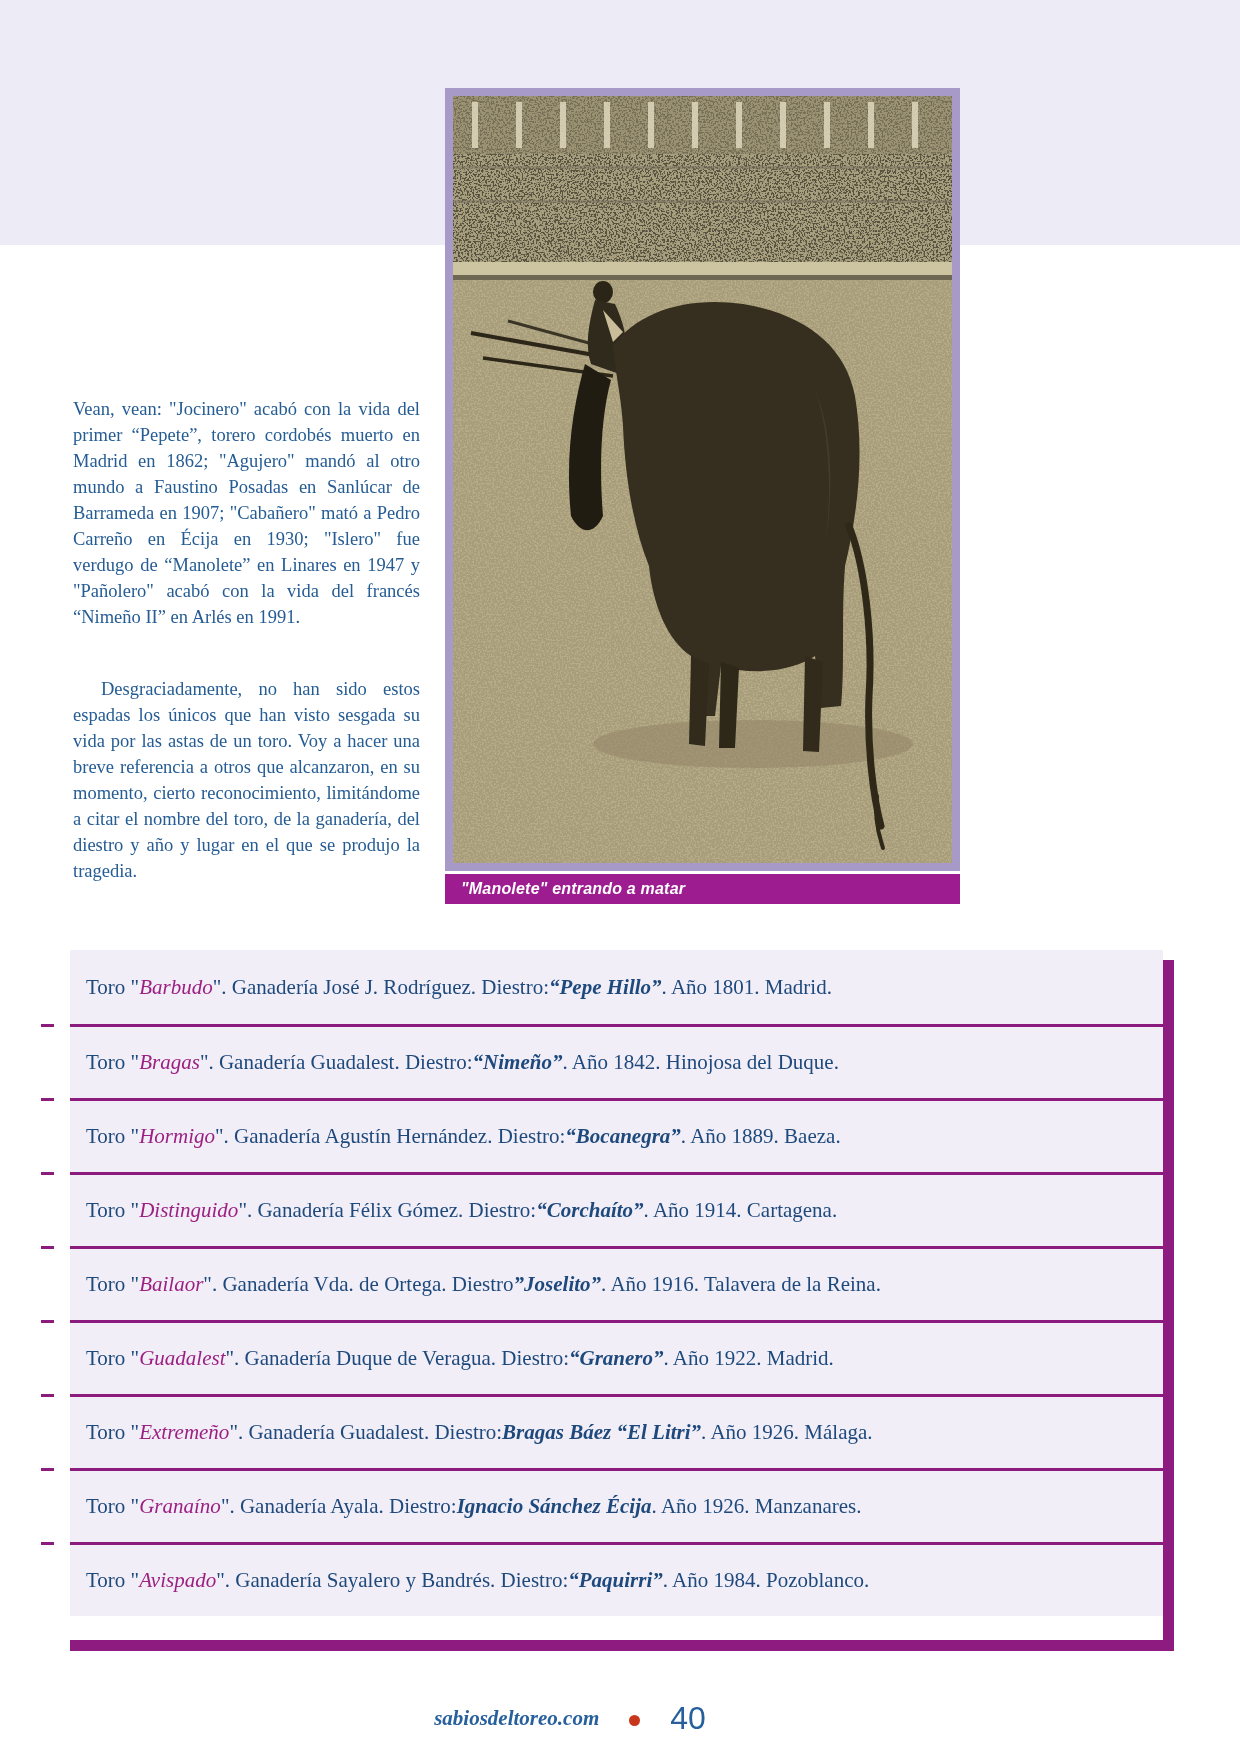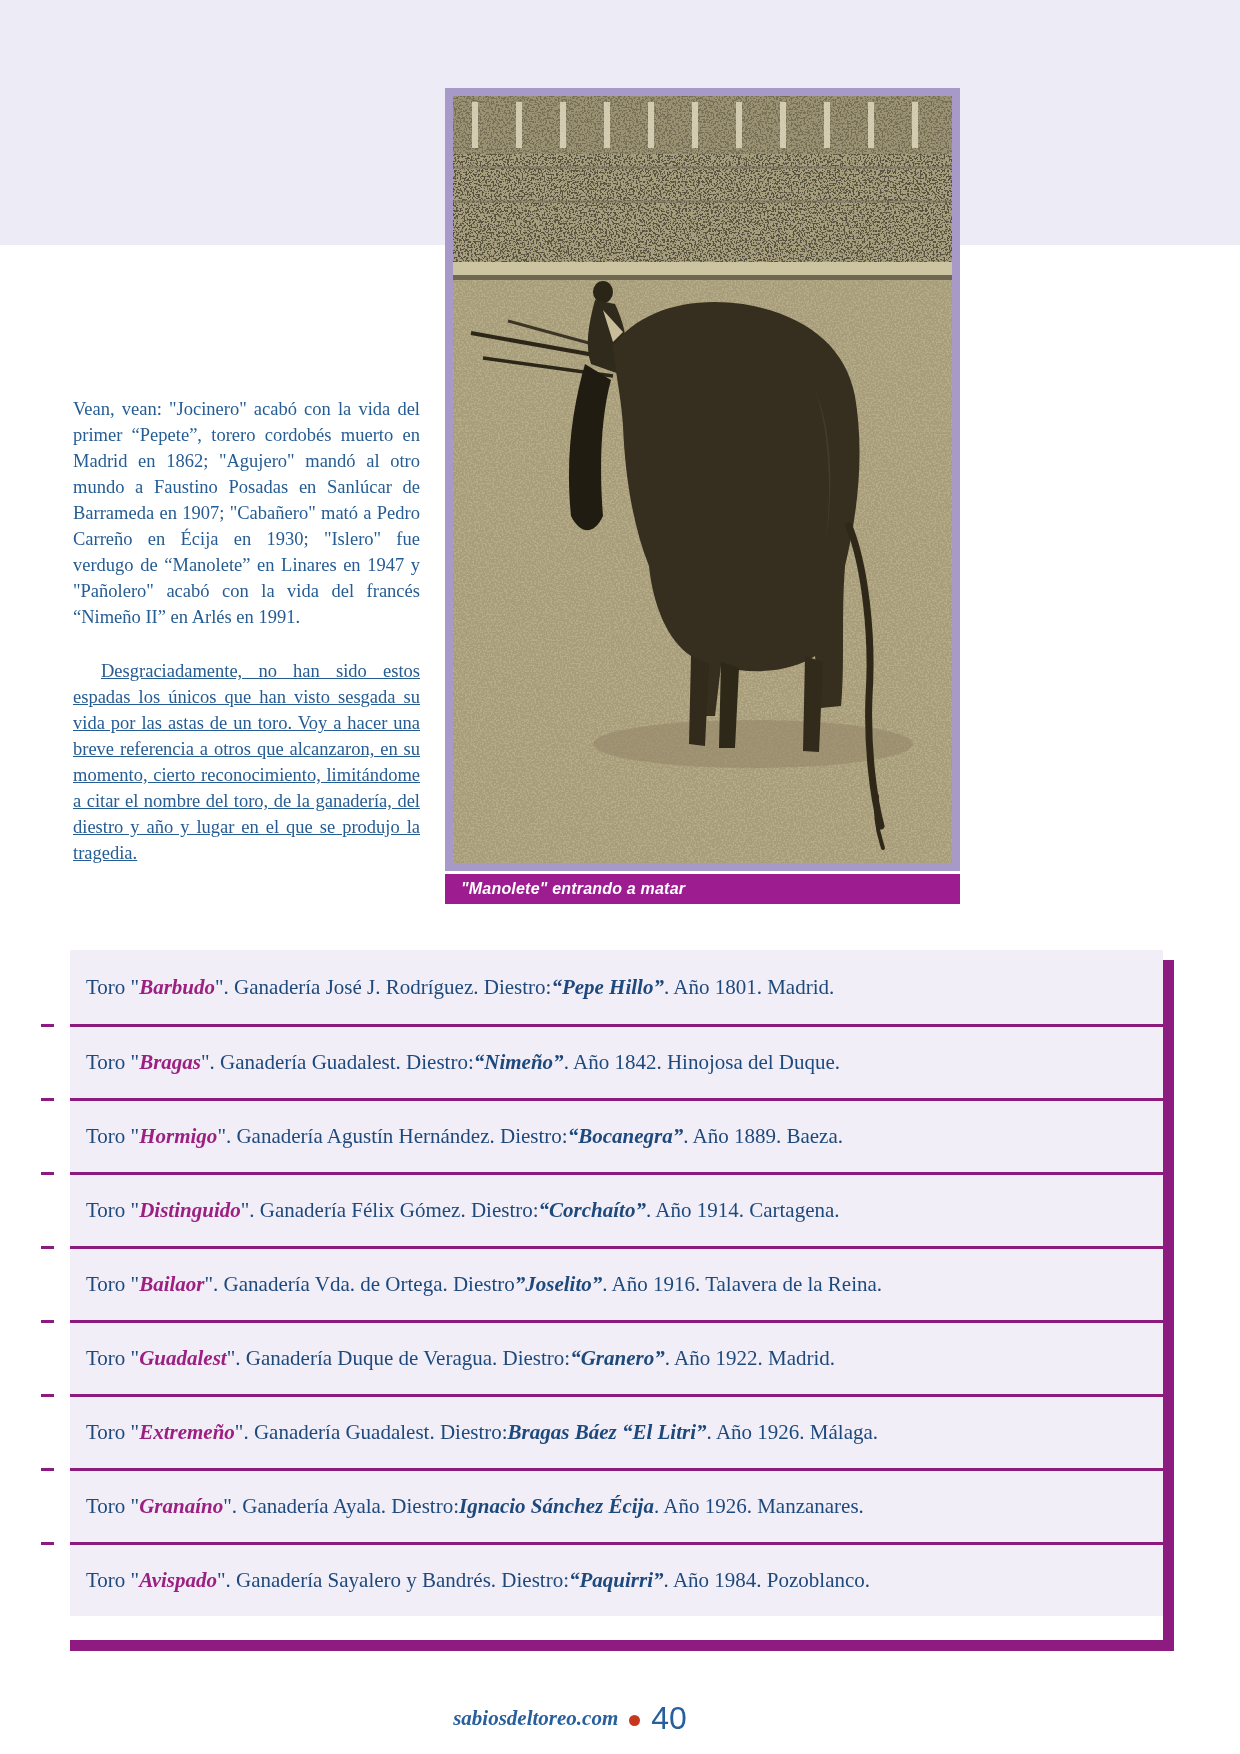--- a/index.html
+++ b/index.html
@@ -4,46 +4,46 @@
 <style>
   html,body{margin:0;padding:0;background:#ffffff;}
   .page{position:relative;width:1240px;height:1754px;background:#ffffff;overflow:hidden;
         font-family:"Liberation Serif",serif;}
   .top-band{position:absolute;left:0;top:0;width:1240px;height:245px;background:#EDEBF5;}
 
   
   .article-col{position:absolute;left:73px;top:396px;width:347px;color:#255C94;
                font-size:18.5px;line-height:26px;text-align:justify;}
   .article-col p{margin:0;}
-  .article-col p.p2{margin-top:28px;text-indent:28px;text-decoration:underline;}
+  .article-col p.p2{margin-top:46px;text-indent:28px;}
 
   
   .photo-frame{position:absolute;left:445px;top:88px;width:499px;height:767px;
                border:8px solid #A79AC8;margin:0;padding:0;background:#b9ae8b;}
   .photo-frame svg{display:block;}
   .caption-bar{position:absolute;left:445px;top:874px;width:515px;height:30px;background:#9D1D90;
                display:flex;align-items:center;box-sizing:border-box;padding-left:16px;}
   .caption-bar span{color:#ffffff;font-family:"Liberation Sans",sans-serif;
                     font-style:italic;font-weight:bold;font-size:16px;letter-spacing:.2px;}
 
   
   .bulls-table{position:absolute;left:70px;top:950px;width:1093px;}
   .row{position:relative;height:74px;background:#F1EEF7;display:flex;align-items:center;
        box-sizing:border-box;padding-left:16px;font-size:21px;color:#1E497C;white-space:nowrap;}
   .row + .row{border-top:3px solid #8B1C7D;}
   .row + .row::before{content:"";position:absolute;left:-29px;top:-3px;width:13px;height:3px;
        background:#8B1C7D;}
-  .row .name{color:#9C2082;font-style:italic;font-weight:bold;}
+  .row .name{color:#9C2082;font-style:italic;font-weight:normal;}
   .row .diestro{font-style:italic;font-weight:bold;}
   .right-bar{position:absolute;left:1163px;top:960px;width:11px;height:691px;background:#8E1B80;}
   .bottom-bar{position:absolute;left:70px;top:1640px;width:1104px;height:11px;background:#8E1B80;}
 
   
   .footer{position:absolute;left:0;top:1700px;width:1140px;display:flex;align-items:center;
-          justify-content:center;gap:11px;text-align:center;}
+          justify-content:center;gap:30px;text-align:center;}
   .footer .site{color:#27609C;font-style:italic;font-weight:bold;font-size:21px;}
   .footer .dot{width:11px;height:11px;border-radius:50%;background:#C8371B;margin-top:3px;}
   .footer .pagenum{color:#27609C;font-family:"Liberation Sans",sans-serif;font-size:32px;}
 </style>
 </head>
 <body>
 
 <div class="page">
 
   <div class="top-band"></div>

